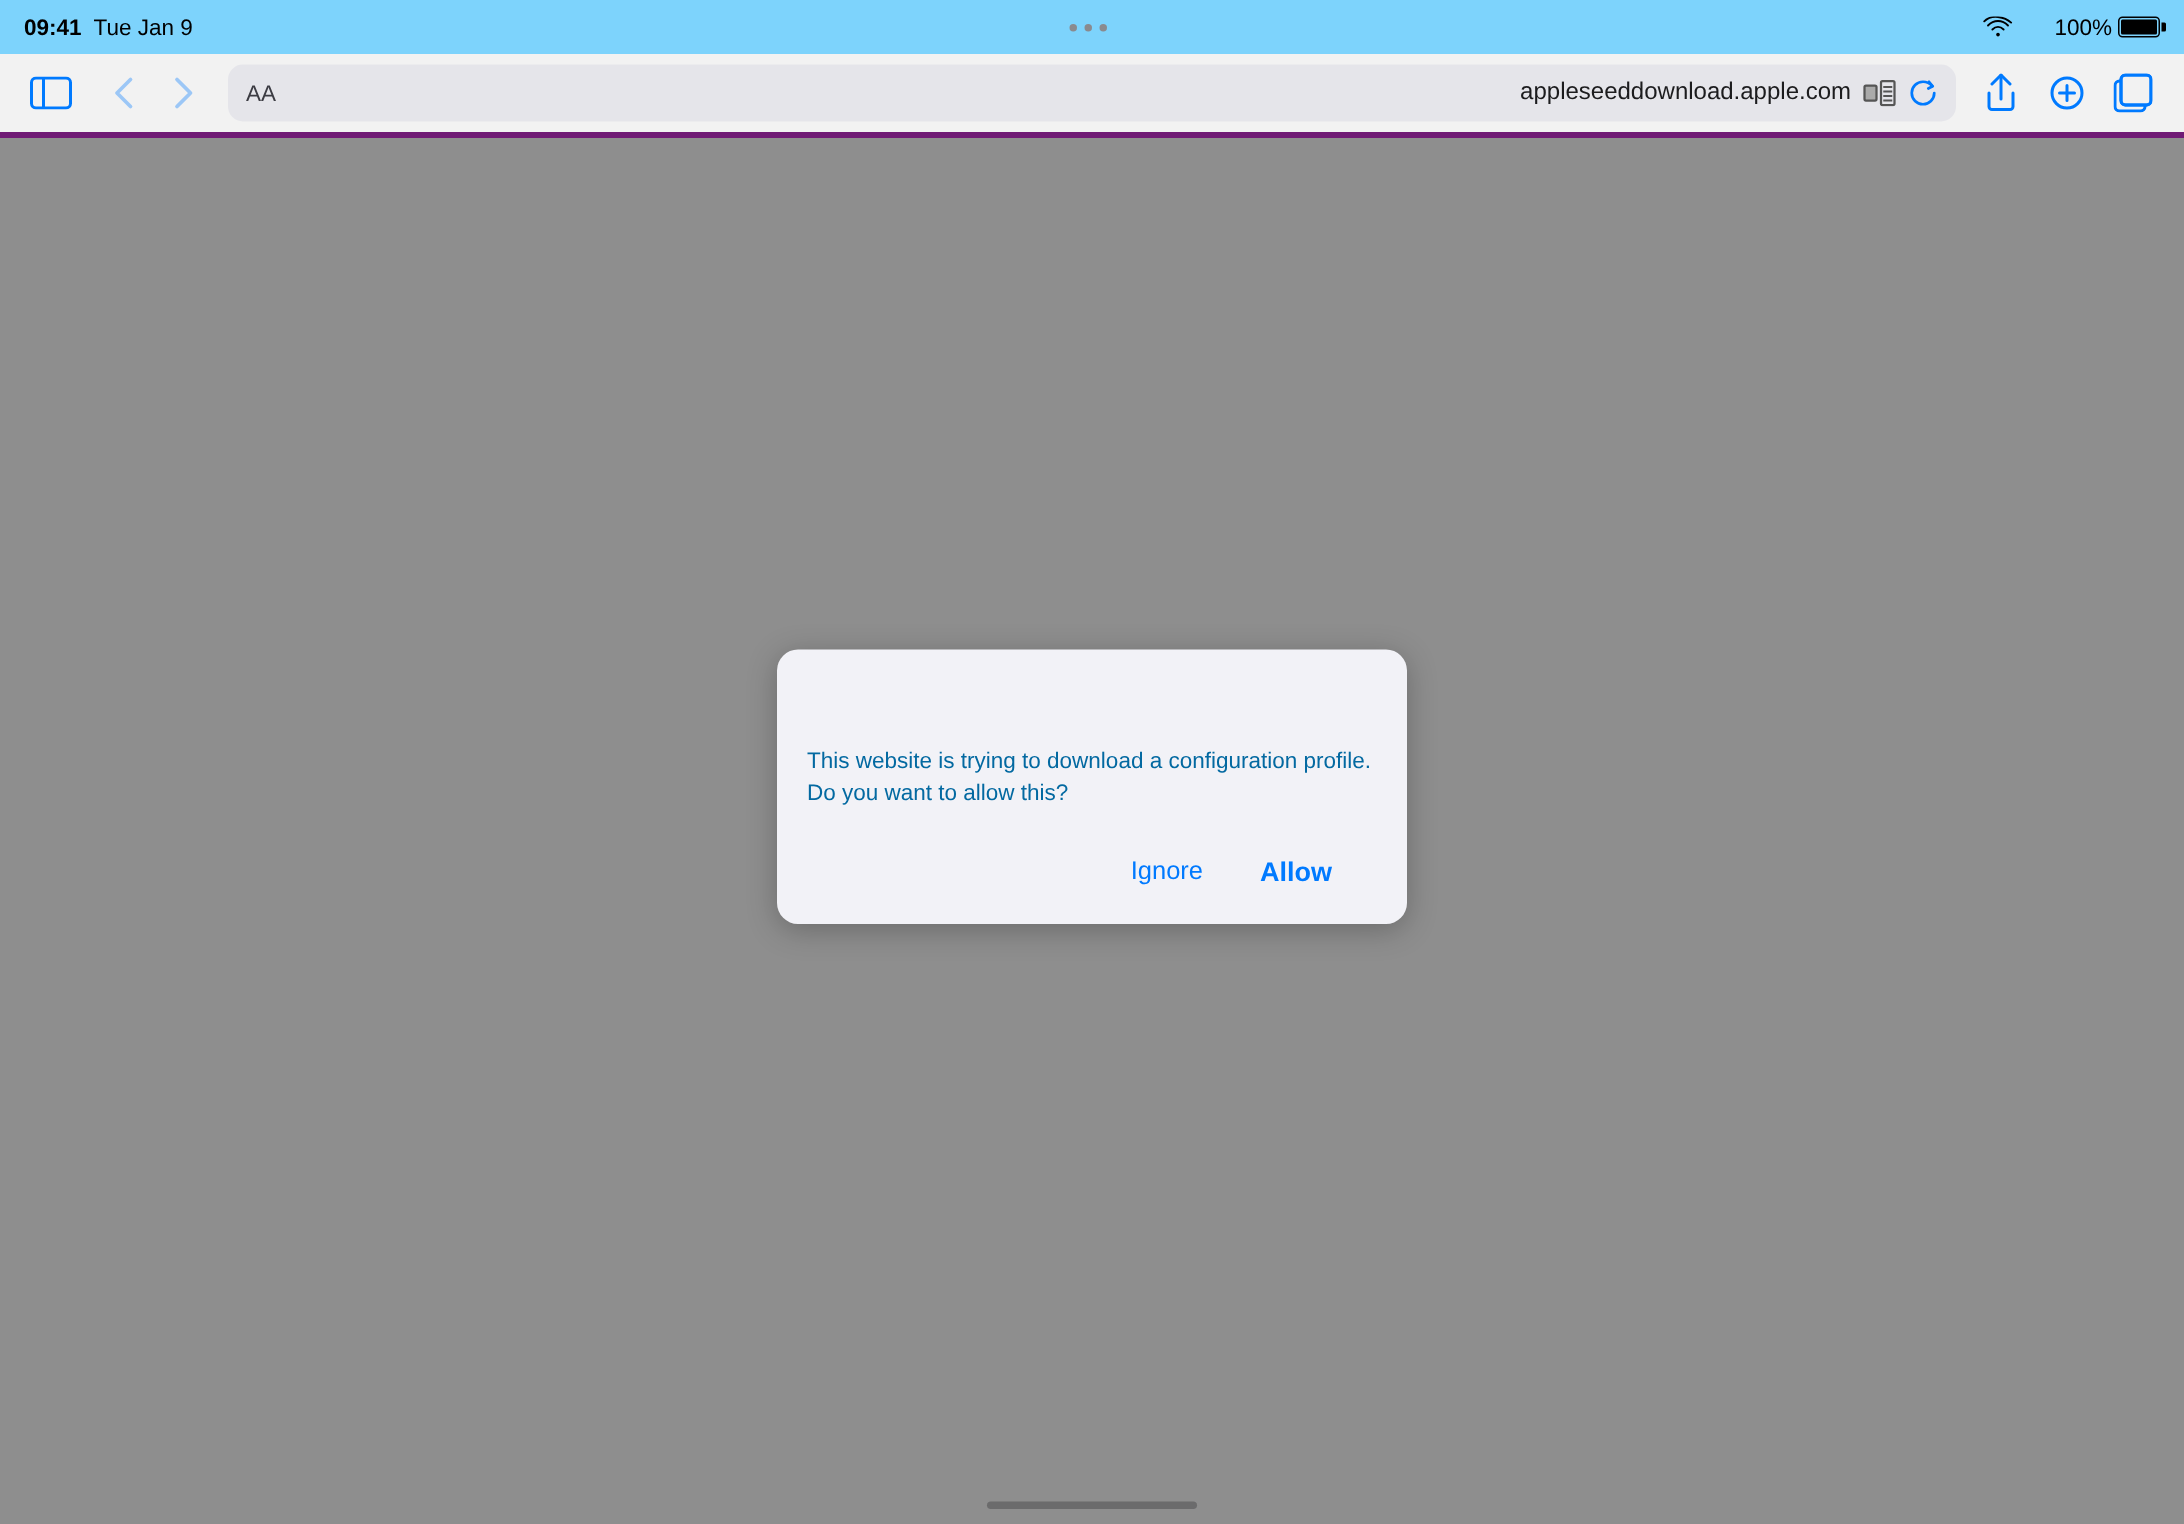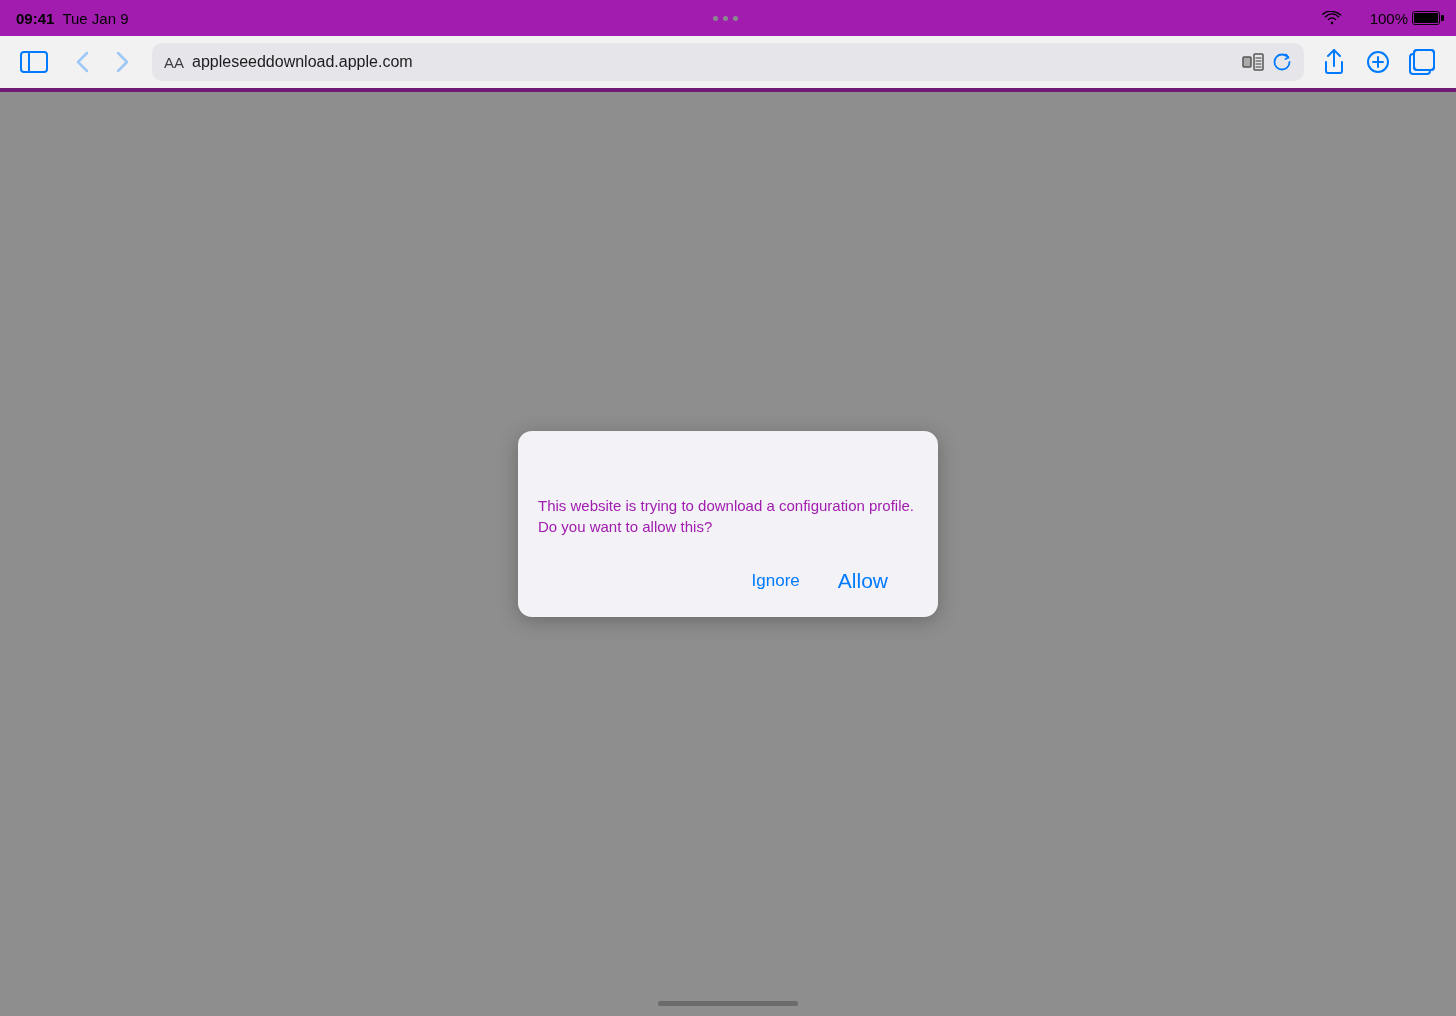--- a/index.html
+++ b/index.html
@@ -17,21 +17,21 @@
       position: relative;
     }
 
     
     .status-bar {
       position: absolute;
       top: 0;
       left: 0;
       right: 0;
       height: 36px;
-      background-color: #a21caf;
+      background-color: #7dd3fc;
       display: flex;
       align-items: center;
       justify-content: space-between;
       padding: 0 16px;
       z-index: 10;
     }
 
     .status-bar-left {
       display: flex;
       align-items: center;
@@ -170,21 +170,21 @@
       justify-content: center;
       gap: 8px;
       padding: 0 12px;
       cursor: text;
     }
 
     .url-text {
       font-size: 16px;
       color: #1c1c1e;
       flex: 1;
-      text-align: left;
+      text-align: right;
     }
 
     .url-aa {
       font-size: 15px;
       color: #3c3c43;
       font-weight: 500;
     }
 
     .nav-right-buttons {
       display: flex;
@@ -244,21 +244,21 @@
       box-shadow: 0 4px 20px rgba(0,0,0,0.25);
       overflow: hidden;
     }
 
     .dialog-body {
       padding: 20px 20px 16px 20px;
     }
 
     .dialog-message {
       font-size: 15px;
-      color: #a21caf;
+      color: #0369a1;
       line-height: 1.4;
       margin-top: 44px;
     }
 
     .dialog-actions {
       display: flex;
       align-items: center;
       justify-content: flex-end;
       padding: 8px 32px 16px 16px;
       gap: 8px;
@@ -269,27 +269,27 @@
       font-size: 17px;
       color: #007aff;
       background: none;
       border: none;
       cursor: pointer;
       font-family: inherit;
     }
 
     .dialog-btn-allow {
       padding: 8px 18px;
-      font-size: 21px;
+      font-size: 18px;
       color: #007aff;
       background: none;
       border: none;
       cursor: pointer;
       font-family: inherit;
-      font-weight: 400;
+      font-weight: 700;
       position: relative;
     }
 
     
     svg {
       display: block;
     }
   </style>
 </head>
 <body>

